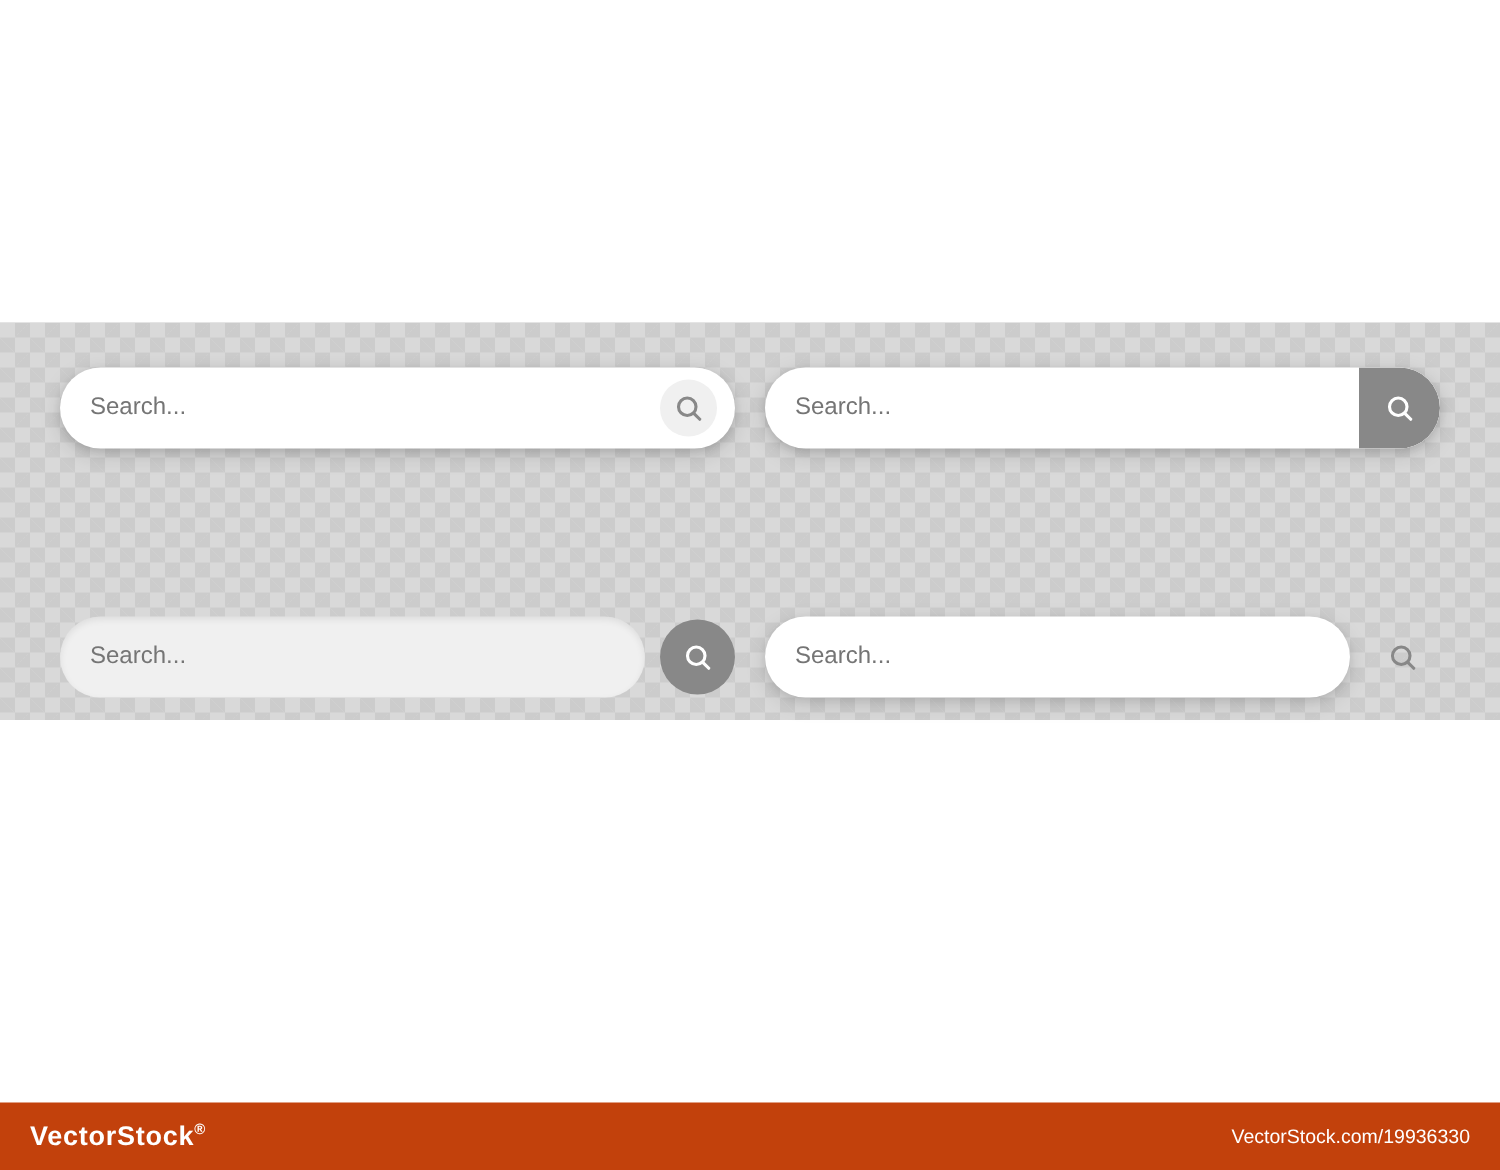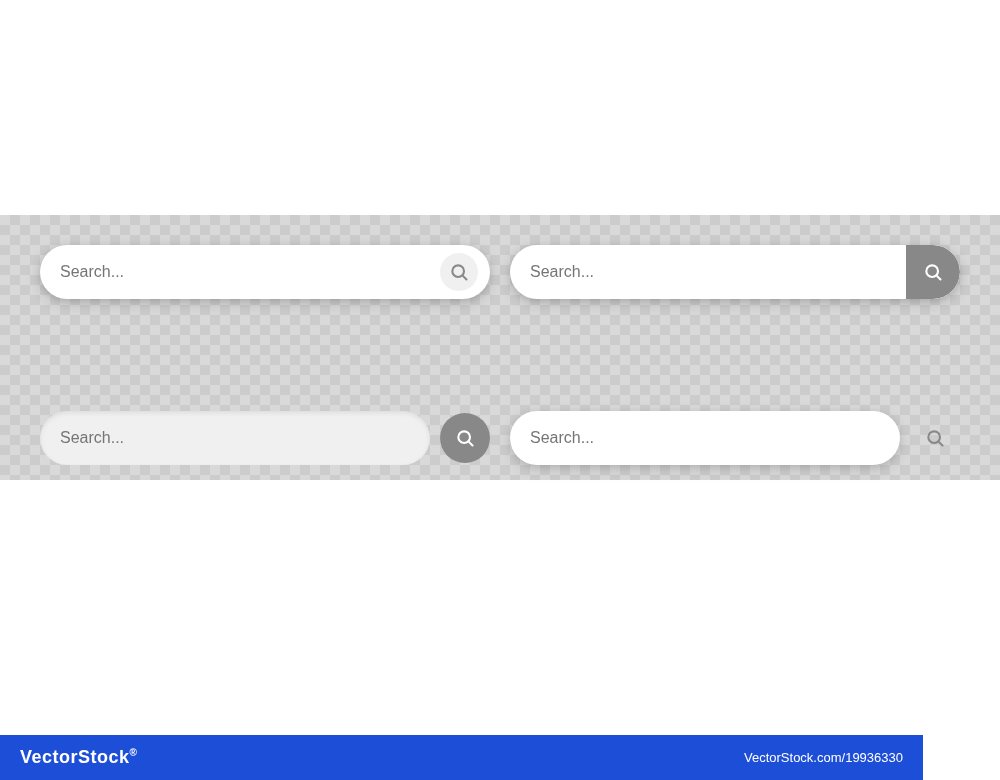--- a/index.html
+++ b/index.html
@@ -49,23 +49,23 @@
       width: 1000px;
       height: 265px;
       background: #ffffff;
     }
 
     
     .footer {
       position: absolute;
       bottom: 0;
       left: 0;
-      width: 923px;
+      width: 1000px;
       height: 45px;
-      background: #1d4ed8;
+      background: #c2410c;
       display: flex;
       align-items: center;
       justify-content: space-between;
       padding: 0 20px;
     }
 
     .footer-brand {
       color: #ffffff;
       font-size: 18px;
       font-weight: bold;

